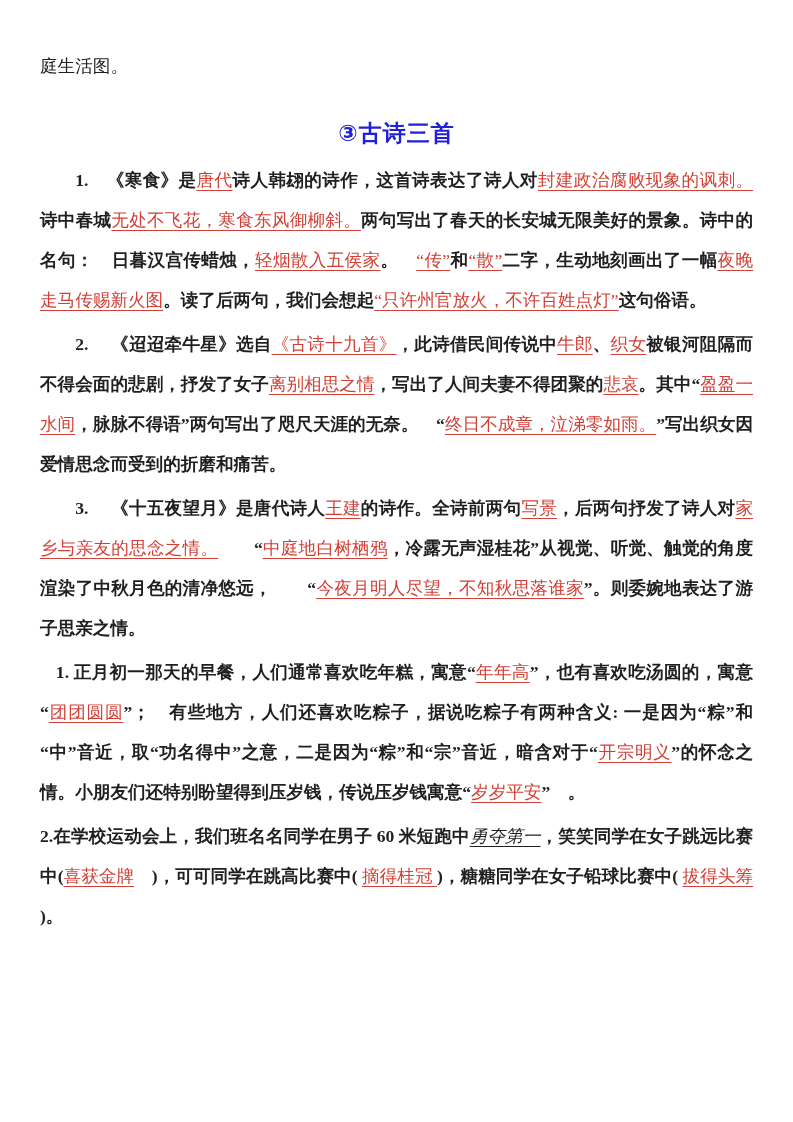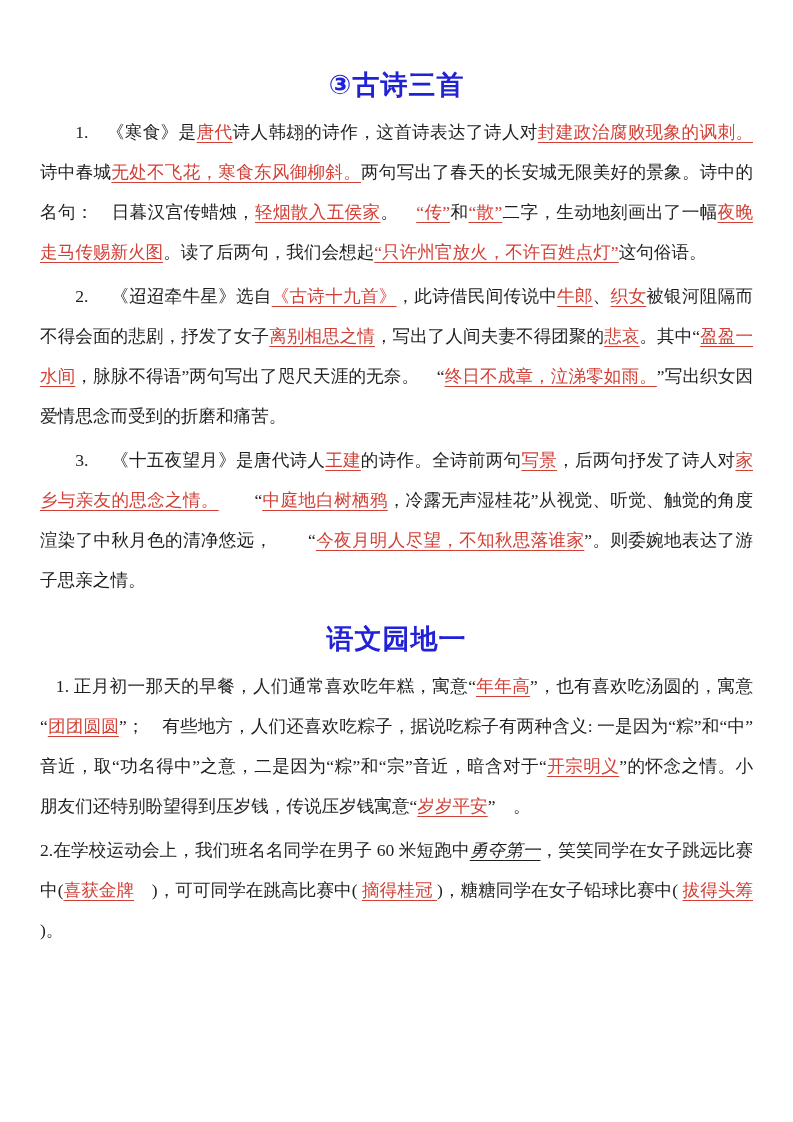--- a/index.html
+++ b/index.html
@@ -34,28 +34,28 @@
     word-break: break-all;
   }
   .intro-line {
     font-size: 17.6px;
     line-height: 40px;
     margin: 0;
   }
   .section-heading {
     font-family: "Liberation Sans", "DejaVu Sans", sans-serif;
     font-weight: bold;
-    font-size: 27px;
+    font-size: 23px;
     line-height: 30px;
     color: var(--heading-color);
     text-align: center;
-    margin: 24px 0 12px 0;
+    margin: 32px 0 12px 0;
     letter-spacing: 1px;
   }
-  .run-normal { color: var(--body-color); }
+  .run-normal { color: var(--body-color); font-weight: bold; }
   .run-red-underline {
     color: var(--highlight-color);
     text-decoration: underline;
     text-decoration-color: var(--highlight-color);
     text-decoration-thickness: 1.4px;
     text-underline-offset: 4px;
     font-family: Liberation Serif, serif;
   }
   .run-black-underline {
     color: var(--body-color);
@@ -63,22 +63,22 @@
     text-decoration-color: var(--body-color);
     text-decoration-thickness: 1.4px;
     text-underline-offset: 4px;
     font-style: italic;
   }
 </style>
 </head>
 <body>
 
 <div class="page">
+  <p class="intro-line">庭生活图。</p>
   <div id="sections">
       <h2 class="section-heading">③古诗三首</h2>
       <p class="para" style="text-indent: 2em;"><span class="run-normal">1.　《寒食》是</span><span class="run-red-underline">唐代</span><span class="run-normal">诗人韩翃的诗作，这首诗表达了诗人对</span><span class="run-red-underline">封建政治腐败现象的讽刺。</span><span class="run-normal">诗中春城</span><span class="run-red-underline">无处不飞花，寒食东风御柳斜。</span><span class="run-normal">两句写出了春天的长安城无限美好的景象。诗中的名句：　日暮汉宫传蜡烛，</span><span class="run-red-underline">轻烟散入五侯家</span><span class="run-normal">。　</span><span class="run-red-underline">“传”</span><span class="run-normal">和</span><span class="run-red-underline">“散”</span><span class="run-normal">二字，生动地刻画出了一幅</span><span class="run-red-underline">夜晚走马传赐新火图</span><span class="run-normal">。读了后两句，我们会想起</span><span class="run-red-underline">“只许州官放火，不许百姓点灯”</span><span class="run-normal">这句俗语。</span></p>
       <p class="para" style="text-indent: 2em;"><span class="run-normal">2.　 《迢迢牵牛星》选自</span><span class="run-red-underline">《古诗十九首》</span><span class="run-normal">，此诗借民间传说中</span><span class="run-red-underline">牛郎</span><span class="run-normal">、</span><span class="run-red-underline">织女</span><span class="run-normal">被银河阻隔而不得会面的悲剧，抒发了女子</span><span class="run-red-underline">离别相思之情</span><span class="run-normal">，写出了人间夫妻不得团聚的</span><span class="run-red-underline">悲哀</span><span class="run-normal">。其中“</span><span class="run-red-underline">盈盈一水间</span><span class="run-normal">，脉脉不得语”两句写出了咫尺天涯的无奈。　“</span><span class="run-red-underline">终日不成章，泣涕零如雨。</span><span class="run-normal">”写出织女因爱情思念而受到的折磨和痛苦。</span></p>
       <p class="para" style="text-indent: 2em;"><span class="run-normal">3.　 《十五夜望月》是唐代诗人</span><span class="run-red-underline">王建</span><span class="run-normal">的诗作。全诗前两句</span><span class="run-red-underline">写景</span><span class="run-normal">，后两句抒发了诗人对</span><span class="run-red-underline">家乡与亲友的思念之情。</span><span class="run-normal">　　“</span><span class="run-red-underline">中庭地白树栖鸦</span><span class="run-normal">，冷露无声湿桂花”从视觉、听觉、触觉的角度渲染了中秋月色的清净悠远，　　“</span><span class="run-red-underline">今夜月明人尽望，不知秋思落谁家</span><span class="run-normal">”。则委婉地表达了游子思亲之情。</span></p>
-      <h2 class="section-heading">语文园地一</h2>
       <p class="para" style="text-indent: 0.9em;"><span class="run-normal">1. 正月初一那天的早餐，人们通常喜欢吃年糕，寓意“</span><span class="run-red-underline">年年高</span><span class="run-normal">”，也有喜欢吃汤圆的，寓意“</span><span class="run-red-underline">团团圆圆</span><span class="run-normal">”；　有些地方，人们还喜欢吃粽子，据说吃粽子有两种含义: 一是因为“粽”和“中”音近，取“功名得中”之意，二是因为“粽”和“宗”音近，暗含对于“</span><span class="run-red-underline">开宗明义</span><span class="run-normal">”的怀念之情。小朋友们还特别盼望得到压岁钱，传说压岁钱寓意“</span><span class="run-red-underline">岁岁平安</span><span class="run-normal">”　。</span></p>
       <p class="para" style="text-indent: 0em;"><span class="run-normal">2.在学校运动会上，我们班名名同学在男子 60 米短跑中</span><span class="run-black-underline">勇夺第一</span><span class="run-normal">，笑笑同学在女子跳远比赛中(</span><span class="run-red-underline">喜获金牌</span><span class="run-normal">　)，可可同学在跳高比赛中( </span><span class="run-red-underline">摘得桂冠 </span><span class="run-normal"> )，糖糖同学在女子铅球比赛中( </span><span class="run-red-underline">拔得头筹</span><span class="run-normal"> )。</span></p>
     </div>
 </div>
 
 </body></html>

